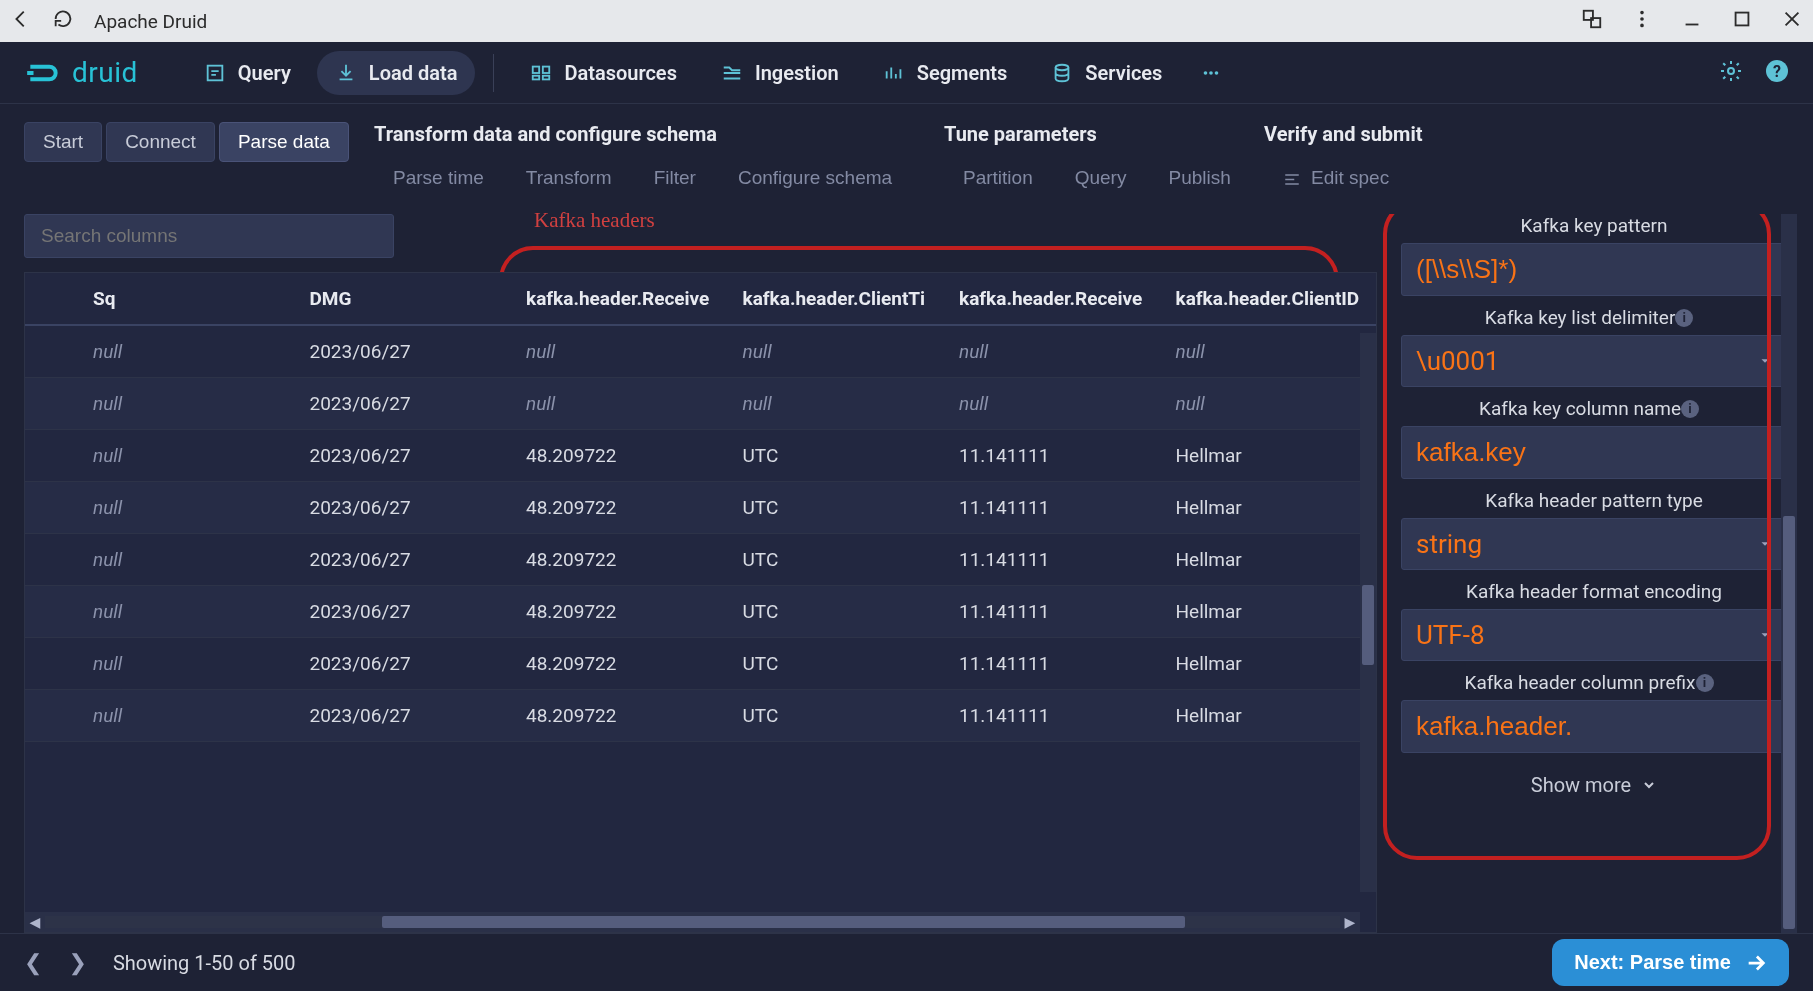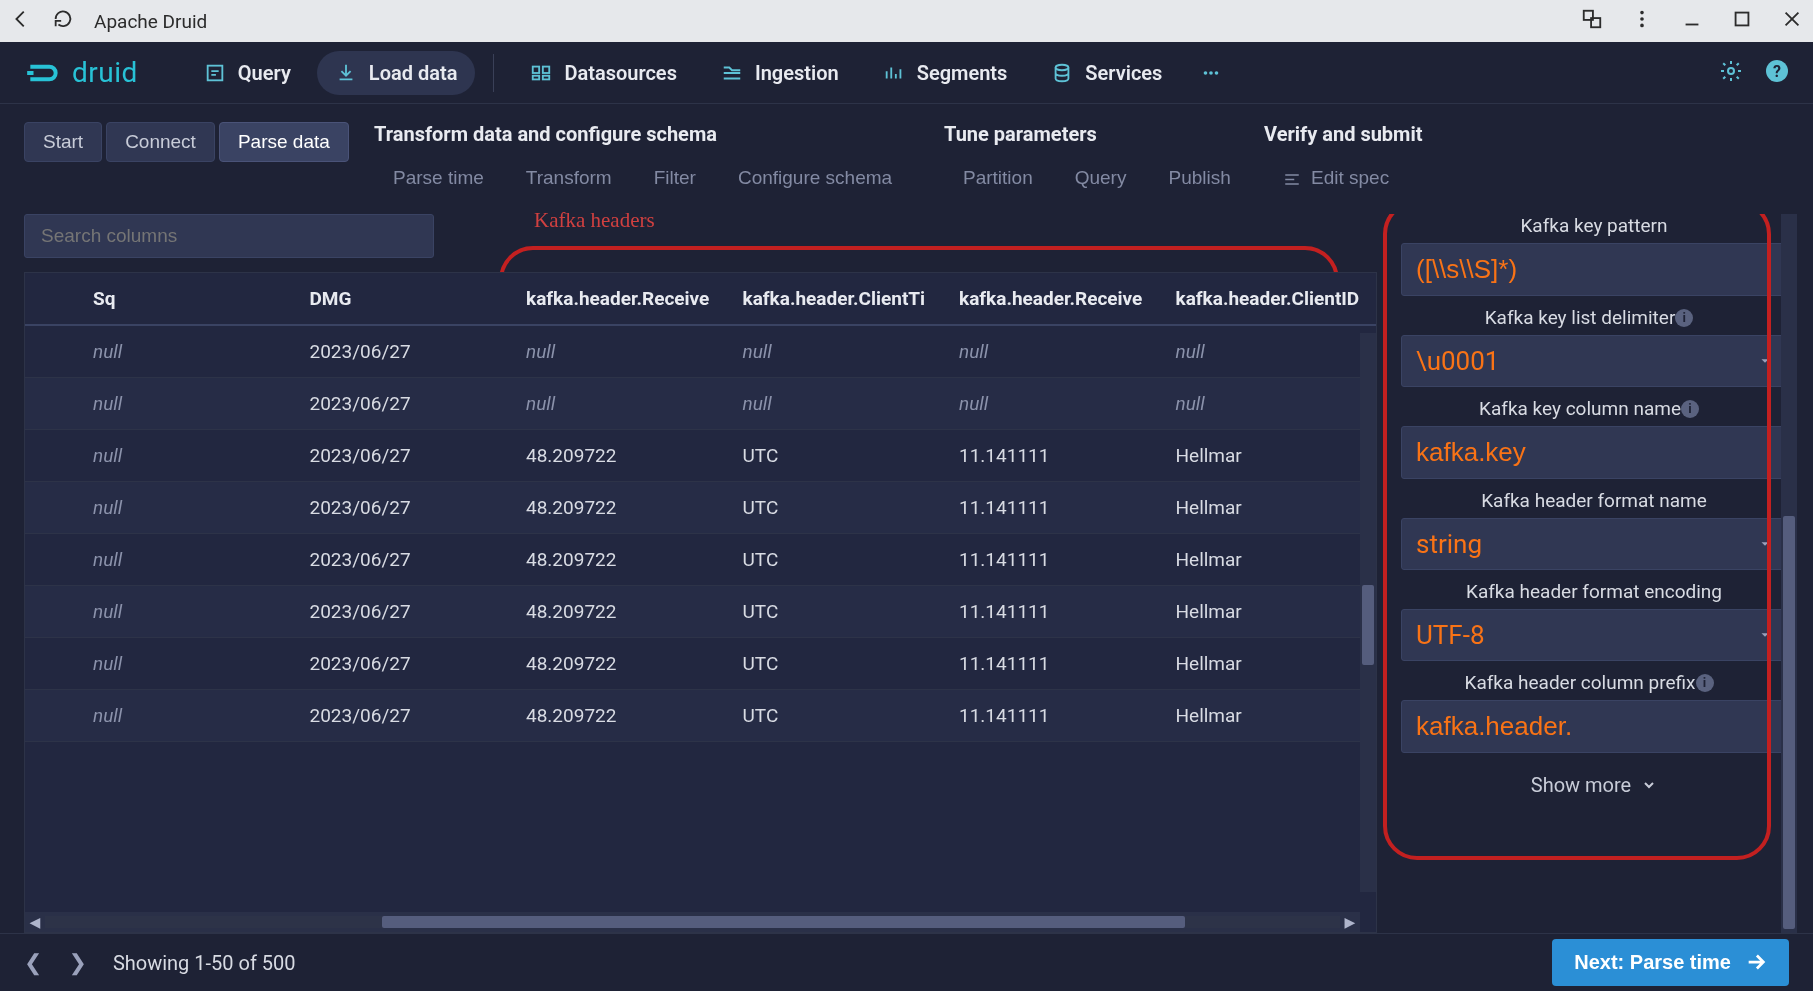--- a/index.html
+++ b/index.html
@@ -73,21 +73,21 @@
     display:grid;
     grid-template-columns: 1fr 420px;
     gap:0;
     padding: 16px 16px 0 24px;
     flex:1;
     min-height:0;
   }
   .left-panel { display:flex; flex-direction:column; min-height:0; position:relative; }
   .search-box {
     background:#303753; border:1px solid #3a4363; color:#c8ccd8;
-    padding:10px 16px; font-size:19px; border-radius:3px; width:410px;
+    padding:10px 16px; font-size:19px; border-radius:3px; width:370px;
     margin-bottom:14px;
   }
   .table-wrap {
     flex:1; overflow:hidden;
     border:1px solid #2d3348; background:#222740;
     position:relative;
   }
   table { border-collapse:collapse; width:100%; table-layout:fixed; }
   th, td {
     text-align:left; padding:14px 16px; font-size:19px;
@@ -138,22 +138,22 @@
 
   
   .footer {
     height:58px; background:#1e2235; border-top:1px solid #2d3348;
     display:flex; align-items:center; padding:0 24px;
   }
   .pager { display:flex; align-items:center; gap:26px; font-size:20px; color:#d8dbe3; }
   .pager .chev { font-size:22px; color:#9aa1bb; cursor:pointer; }
   .next-btn {
     margin-left:auto; background:#2b8fd6; color:#fff; border:none;
-    padding:12px 22px; font-size:20px; font-weight:600; border-radius:4px;
-    display:flex; align-items:flex-start; gap:14px; cursor:pointer;
+    padding:12px 22px; font-size:20px; font-weight:600; border-radius:12px;
+    display:flex; align-items:flex-end; gap:14px; cursor:pointer;
   }
 </style>
 </head>
 <body>
 
 <div class="browser-bar">
   <div class="left">
     <span><svg viewBox="0 0 24 24">
           <path d="M15 4l-8 8 8 8"></path>
         </svg></span>
@@ -422,21 +422,21 @@
     </div>
     <div class="form-group">
       <div class="form-label">
           <span>Kafka key column name</span>
           <span class="info-ic">i</span>
         </div>
       <input class="form-input" value="kafka.key" style="">
     </div>
     <div class="form-group">
       <div class="form-label">
-          <span>Kafka header format name</span>
+          <span>Kafka header pattern type</span>
         </div>
       <div class="form-select">
         <span>string</span>
         <svg viewBox="0 0 24 24" fill="#9aa1bb">
             <path d="M6 9l6 6 6-6z"></path>
           </svg>
       </div>
     </div>
     <div class="form-group">
       <div class="form-label">

